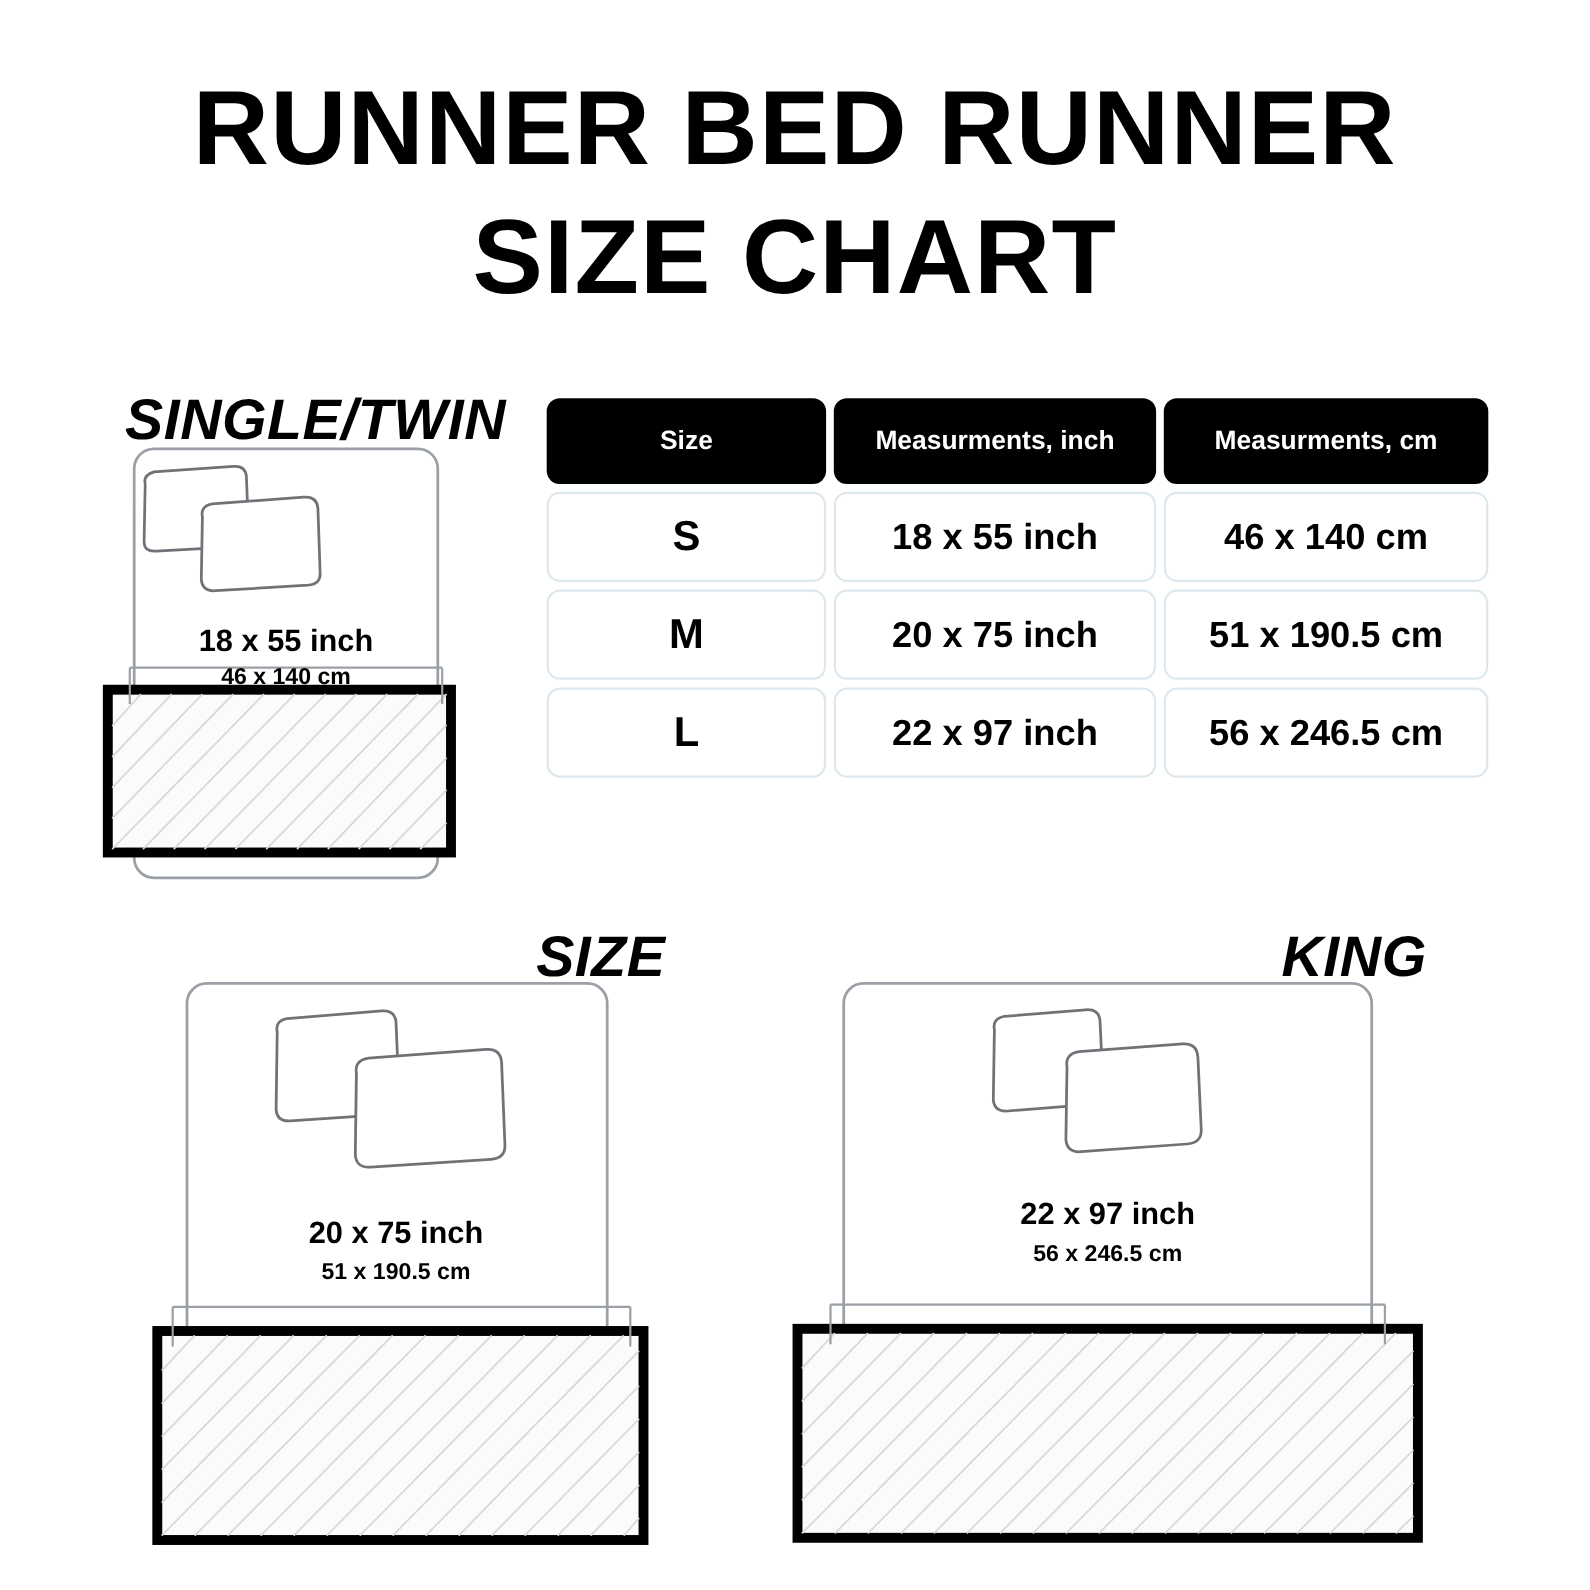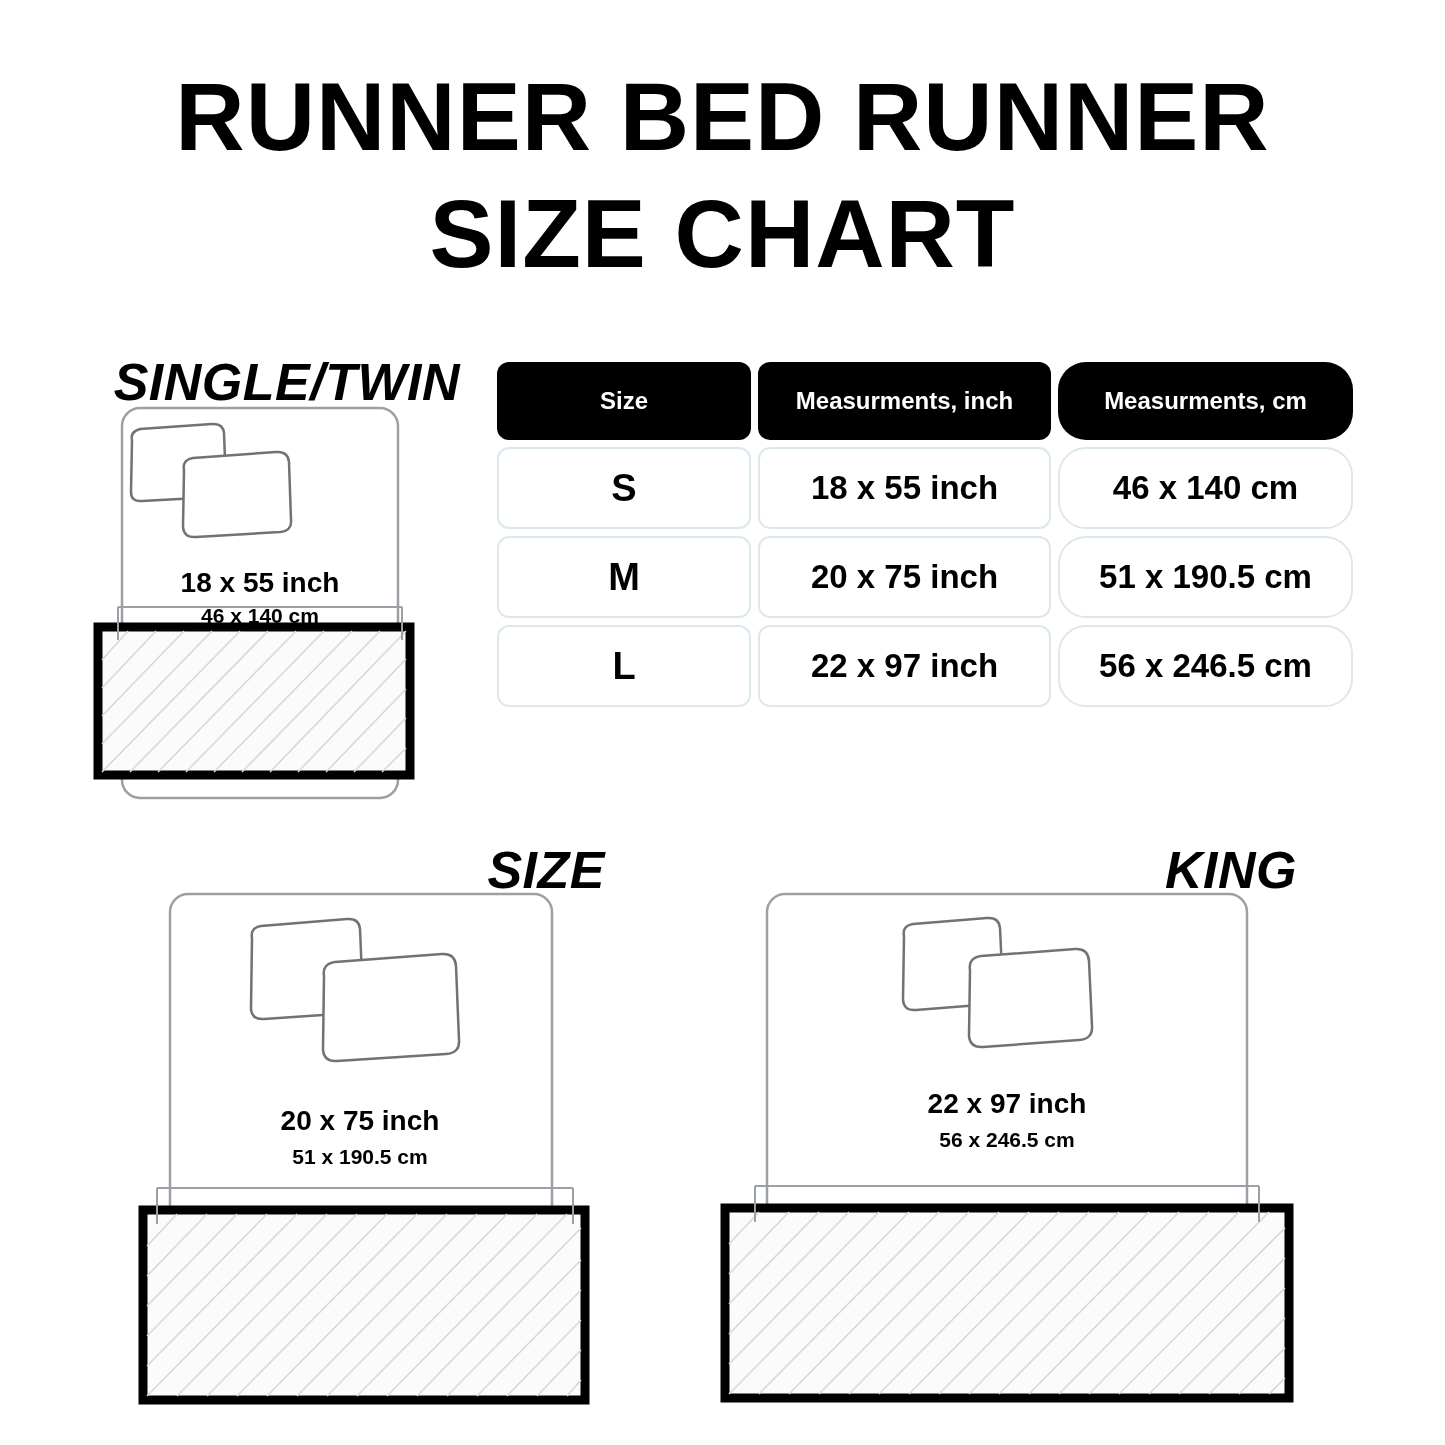--- a/index.html
+++ b/index.html
@@ -45,21 +45,21 @@
   .t-cell {
     border-radius: 12px;
     display: flex;
     align-items: center;
     justify-content: center;
     text-align: center;
     box-sizing: border-box;
   }
   .t-cell.c-size   { width: 254px; }
   .t-cell.c-inch   { width: 293px; }
-  .t-cell.c-cm     { width: 295px; border-radius: 28px; }
+  .t-cell.c-cm     { width: 295px; }
 
   .t-row.head .t-cell {
     background: #000000;
     color: #ffffff;
     height: 78px;
     font-size: 24px;
     font-weight: bold;
   }
   .t-row.body .t-cell {
     background: #ffffff;

